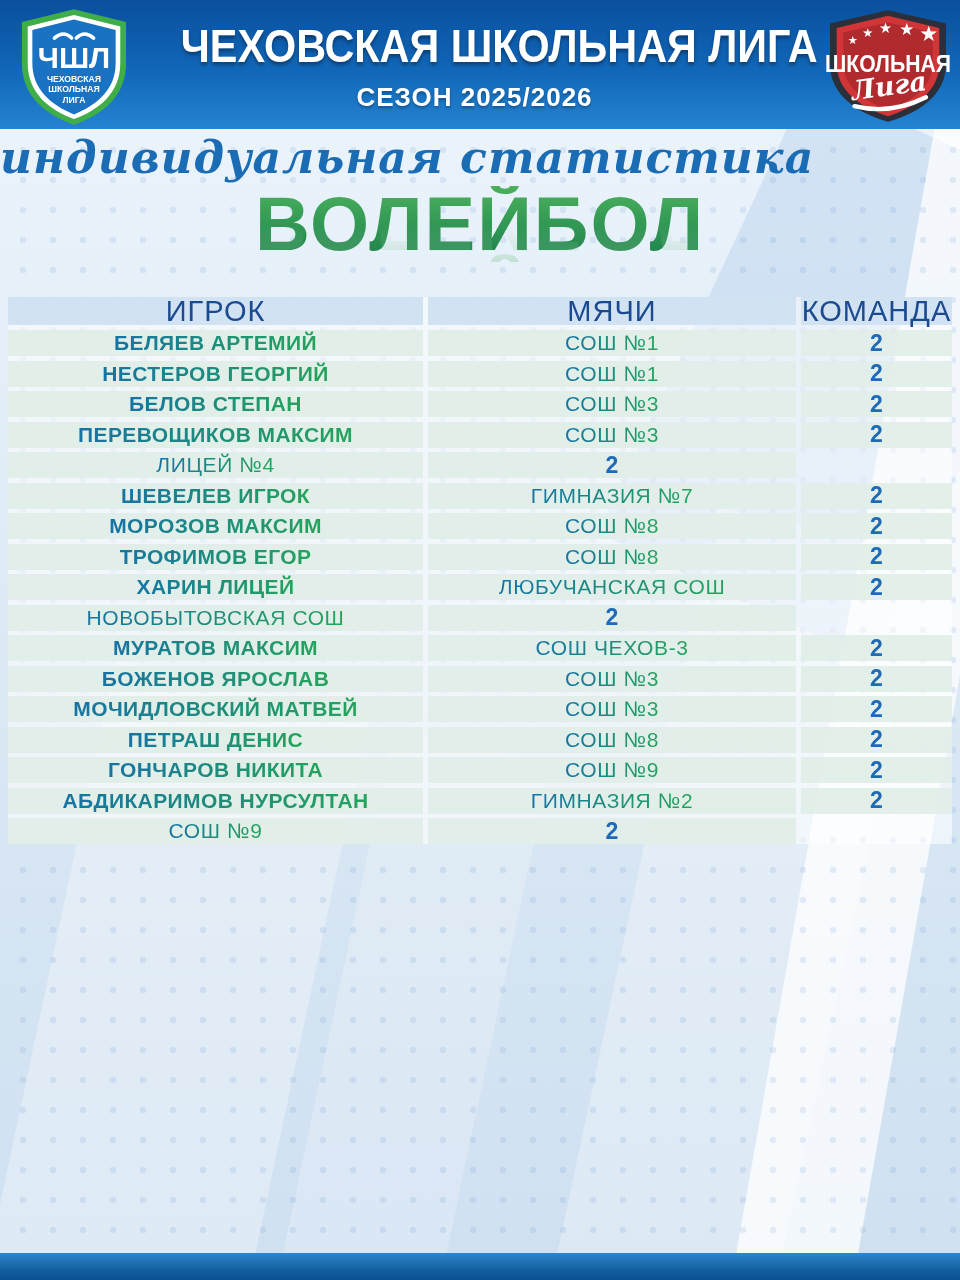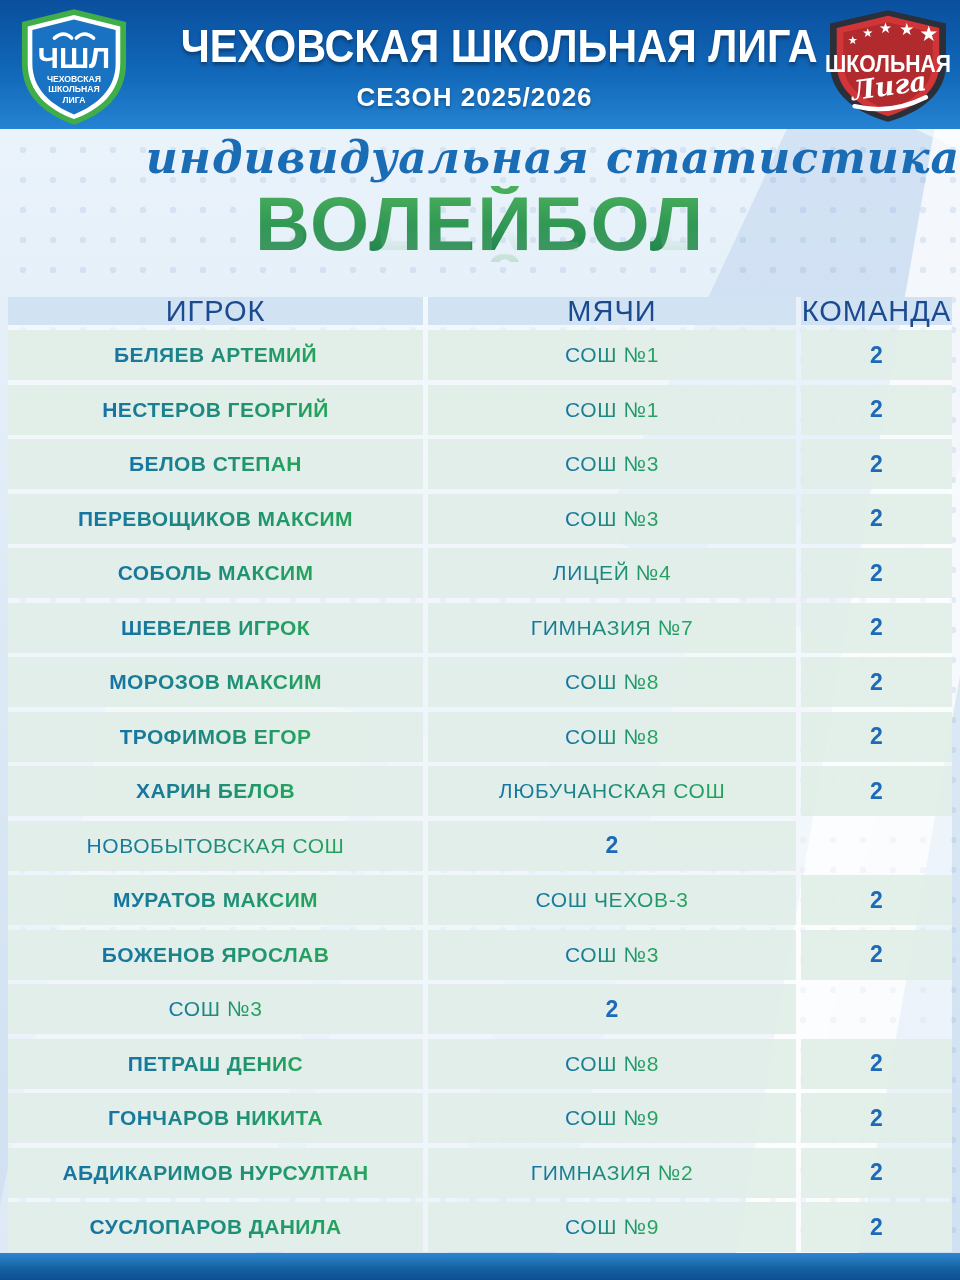--- a/index.html
+++ b/index.html
@@ -37,21 +37,21 @@
     position:absolute;left:0;right:11px;top:82px;text-align:center;
     color:#ffffff;font-weight:bold;font-size:26px;letter-spacing:1px;
     text-shadow:0 2px 3px rgba(0,0,0,.3);
   }
   .logo{position:absolute;top:8px;}
   .logo-left{left:16px;width:116px;height:118px;}
   .logo-right{left:820px;width:136px;height:116px;}
 
   
   .script-subtitle{
-    position:absolute;left:0;right:0;top:132px;text-align:right;
+    position:absolute;left:0;right:0;top:132px;text-align:left;
     font-family:"DejaVu Serif", serif;font-style:italic;font-weight:bold;
     font-size:44px;color:#1a6cb5;letter-spacing:1px;
   }
   .sport-title{
     position:absolute;left:0;right:0;top:186px;text-align:center;
     font-size:76px;font-weight:900;letter-spacing:2px;line-height:1;
     background:linear-gradient(180deg,#4cb15d 0%,#2f9654 55%,#1e7f4b 100%);
     -webkit-background-clip:text;background-clip:text;color:transparent;
     text-shadow:0 0 0 transparent;
   }
@@ -74,21 +74,21 @@
   .t-grid{display:grid;grid-template-columns:415px 368px 1fr;column-gap:5px;}
   .t-head{margin-bottom:5px;}
   .t-head .cell{
     height:28px;background:rgba(207,226,243,.96);
     display:flex;align-items:center;justify-content:center;
     color:#1c4a90;font-size:29px;font-weight:500;letter-spacing:1px;
   }
   .t-row{margin-bottom:4.5px;}
   .t-row:last-child{margin-bottom:0;}
   .t-row .cell{
-    height:50px;background:rgba(224,237,231,.9);
+    height:26px;background:rgba(224,237,231,.9);
     display:flex;align-items:center;justify-content:center;
   }
   .grad-text{
     background:linear-gradient(90deg,#1673a5 0%,#1f8f77 55%,#25a45c 100%);
     -webkit-background-clip:text;background-clip:text;color:transparent;
     white-space:nowrap;
   }
   .player-name{font-size:21px;font-weight:800;letter-spacing:.4px;}
   .team-name{font-size:21px;font-weight:500;letter-spacing:.6px;}
   .goals-value{font-size:23px;font-weight:800;color:#1e6ab8;}
@@ -189,23 +189,20 @@
         </div>
         <div class="cell">
           <span class="team-name grad-text">СОШ №3</span>
         </div>
         <div class="cell">
           <span class="goals-value">2</span>
         </div>
       </div>
       <div class="t-grid t-row">
         <div class="cell">
-          <span class="player-name grad-text">СОБОЛЬ МАКСИМ</span>
-        </div>
-        <div class="cell">
           <span class="team-name grad-text">ЛИЦЕЙ №4</span>
         </div>
         <div class="cell">
           <span class="goals-value">2</span>
         </div>
       </div>
       <div class="t-grid t-row">
         <div class="cell">
           <span class="player-name grad-text">ШЕВЕЛЕВ ИГРОК</span>
         </div>
@@ -233,21 +230,21 @@
         </div>
         <div class="cell">
           <span class="team-name grad-text">СОШ №8</span>
         </div>
         <div class="cell">
           <span class="goals-value">2</span>
         </div>
       </div>
       <div class="t-grid t-row">
         <div class="cell">
-          <span class="player-name grad-text">ХАРИН БЕЛОВ</span>
+          <span class="player-name grad-text">ХАРИН ЛИЦЕЙ</span>
         </div>
         <div class="cell">
           <span class="team-name grad-text">ЛЮБУЧАНСКАЯ СОШ</span>
         </div>
         <div class="cell">
           <span class="goals-value">2</span>
         </div>
       </div>
       <div class="t-grid t-row">
         <div class="cell">
@@ -274,20 +271,23 @@
         </div>
         <div class="cell">
           <span class="team-name grad-text">СОШ №3</span>
         </div>
         <div class="cell">
           <span class="goals-value">2</span>
         </div>
       </div>
       <div class="t-grid t-row">
         <div class="cell">
+          <span class="player-name grad-text">МОЧИДЛОВСКИЙ МАТВЕЙ</span>
+        </div>
+        <div class="cell">
           <span class="team-name grad-text">СОШ №3</span>
         </div>
         <div class="cell">
           <span class="goals-value">2</span>
         </div>
       </div>
       <div class="t-grid t-row">
         <div class="cell">
           <span class="player-name grad-text">ПЕТРАШ ДЕНИС</span>
         </div>
@@ -314,23 +314,20 @@
           <span class="player-name grad-text">АБДИКАРИМОВ НУРСУЛТАН</span>
         </div>
         <div class="cell">
           <span class="team-name grad-text">ГИМНАЗИЯ №2</span>
         </div>
         <div class="cell">
           <span class="goals-value">2</span>
         </div>
       </div>
       <div class="t-grid t-row">
-        <div class="cell">
-          <span class="player-name grad-text">СУСЛОПАРОВ ДАНИЛА</span>
-        </div>
         <div class="cell">
           <span class="team-name grad-text">СОШ №9</span>
         </div>
         <div class="cell">
           <span class="goals-value">2</span>
         </div>
       </div>
     </div>
 </div>
 

